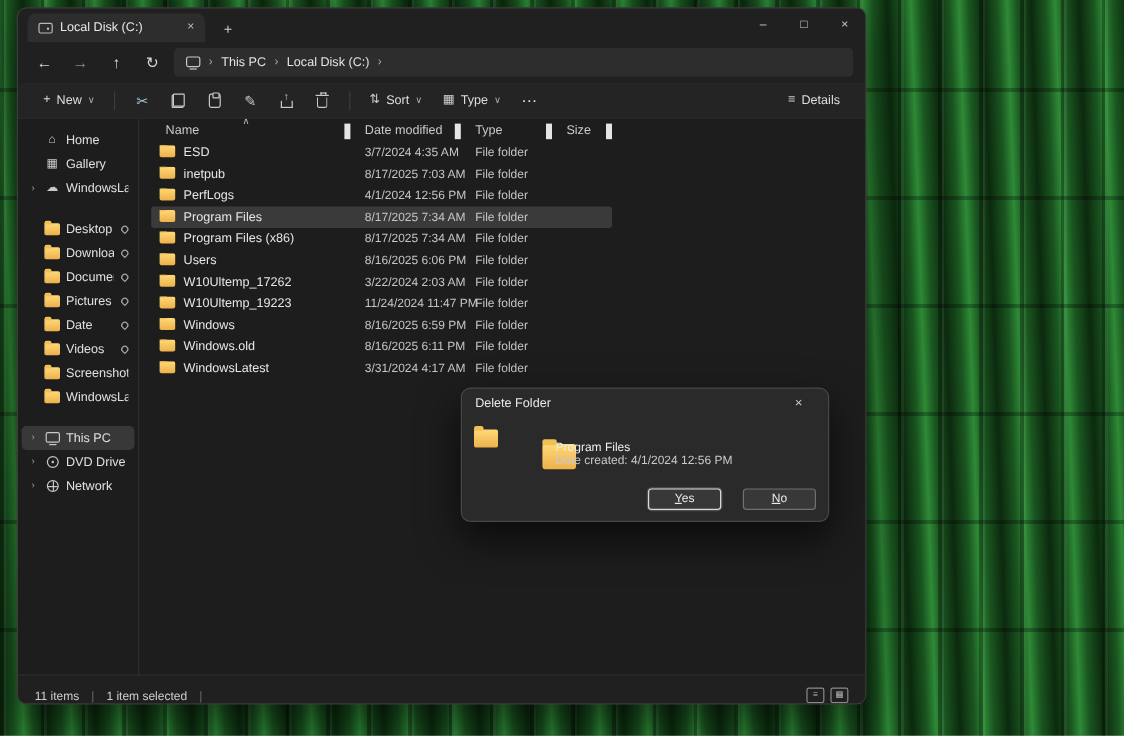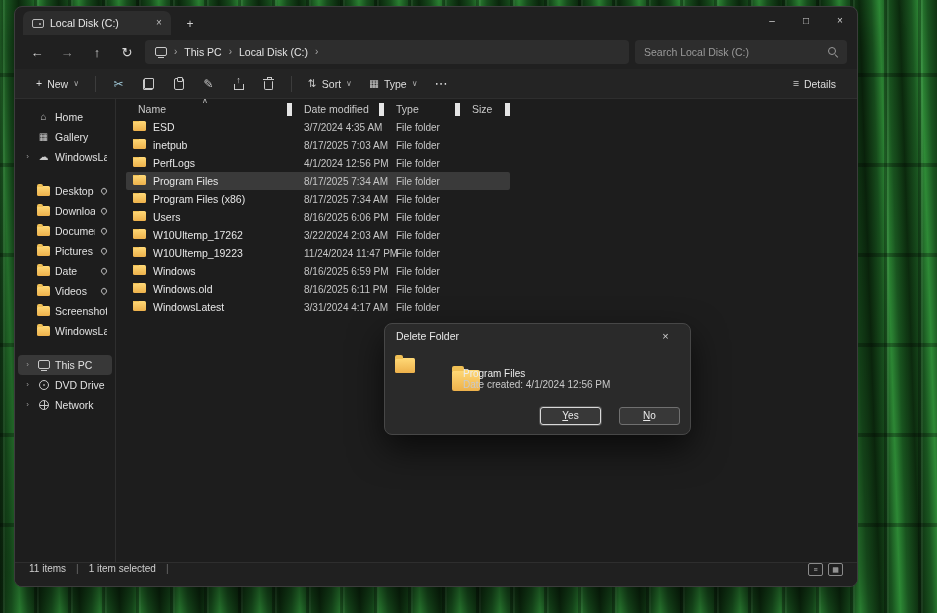--- a/index.html
+++ b/index.html
@@ -5,21 +5,21 @@
   *{margin:0;padding:0;box-sizing:border-box}
   html,body{width:937px;height:613px;overflow:hidden}
   body{
     font-family:"Liberation Sans","DejaVu Sans",sans-serif;
     font-size:11px;color:#e6e6e6;
     background:
       repeating-linear-gradient(0deg, transparent 0 86px, rgba(0,0,0,.28) 86px 90px),
       repeating-linear-gradient(90deg, rgba(0,0,0,.30) 0 3px, rgba(255,255,255,.06) 3px 5px, transparent 5px 34px),
       repeating-linear-gradient(88deg,#0c2a0e 0px,#1a5520 12px,#2e8a36 20px,#1a5520 28px,#0c2a0e 40px);
   }
-  .window{position:absolute;left:14px;top:6px;width:844px;height:581px;background:#202020;
+  .window{position:absolute;left:14px;top:6px;width:708px;height:581px;background:#202020;
     border:1px solid #3c3c3c;border-radius:8px;box-shadow:0 16px 40px rgba(0,0,0,.55);overflow:hidden}
 
   
   .titlebar{position:relative;height:28px}
   .tab{position:absolute;left:8px;top:4px;width:148px;height:24px;background:#2d2d2d;
     border-radius:7px 7px 0 0;display:flex;align-items:center;gap:6px;padding:0 4px 0 9px}
   .tab-title{flex:1;font-size:10.5px;color:#e8e8e8;white-space:nowrap;overflow:hidden}
   .tab-close{width:16px;height:16px;display:flex;align-items:center;justify-content:center;
     color:#bdbdbd;font-size:10px;border-radius:3px}
   .newtab{position:absolute;left:166px;top:8px;width:18px;height:18px;display:flex;align-items:center;
@@ -71,21 +71,21 @@
   .file-row{display:flex;align-items:center;height:18px;width:384px;border-radius:2px}
   .file-row.selected{background:#3a3a3a}
   .cell-name{width:166px;display:flex;gap:7px;padding-left:7px;overflow:hidden}
   .fname{font-size:10.5px;color:#e6e6e6;white-space:nowrap}
   .cell-date{width:92px;font-size:10px;color:#c5c5c5;padding-left:12px;white-space:nowrap}
   .cell-type{width:76px;font-size:10px;color:#c5c5c5;padding-left:12px;white-space:nowrap}
   .cell-size{width:50px;font-size:10px;color:#c5c5c5;padding-left:12px}
 
   
   .statusbar{position:absolute;left:0;right:0;bottom:0;height:24px;border-top:1px solid #2e2e2e;
-    display:flex;align-items:flex-start;gap:10px;padding:0 14px;font-size:10px;color:#cfcfcf;background:#202020}
+    display:flex;align-items:flex-end;gap:10px;padding:0 14px;font-size:10px;color:#cfcfcf;background:#202020}
   .sb-sep{color:#6a6a6a}
   .sb-right{margin-left:auto;display:flex;gap:5px}
   .sb-icon{width:15px;height:13px;border:1px solid #8a8a8a;border-radius:2px;display:flex;
     align-items:center;justify-content:center;font-size:7px;color:#bdbdbd}
 
   
   .dialog{position:absolute;left:369px;top:316px;width:307px;height:112px;background:#2a2a2a;
     border:1px solid #474747;border-radius:8px;box-shadow:0 14px 34px rgba(0,0,0,.65);z-index:5}
   .dlg-title{height:24px;display:flex;align-items:center;padding:0 15px 0 11px;font-size:10.5px;color:#e8e8e8}
   .dlg-close{margin-left:auto;width:19px;height:19px;display:flex;align-items:center;justify-content:center;
@@ -165,24 +165,20 @@
     <span class="nav-btn glyph">↑</span>
     <span class="nav-btn glyph">↻</span>
     <div class="addressbar">
       <span class="icon-monitor" style="margin-bottom:2px"></span>
       <span class="crumb-chev glyph">›</span>
       <span class="crumb">This PC</span>
       <span class="crumb-chev glyph">›</span>
       <span class="crumb">Local Disk (C:)</span>
       <span class="crumb-chev glyph">›</span>
     </div>
-    <div class="searchbar">
-      <input type="text" placeholder="Search Local Disk (C:)" style="">
-      <span class="icon-search"></span>
-    </div>
   </div>
 
   <div class="toolbar">
     <div class="tb-btn">
       <span class="glyph">+</span>
       <span class="tb-label">New</span>
       <span class="dd glyph">∨</span>
     </div>
     <div class="tb-sep"></div>
     <div class="tb-btn tb-icon-btn">

